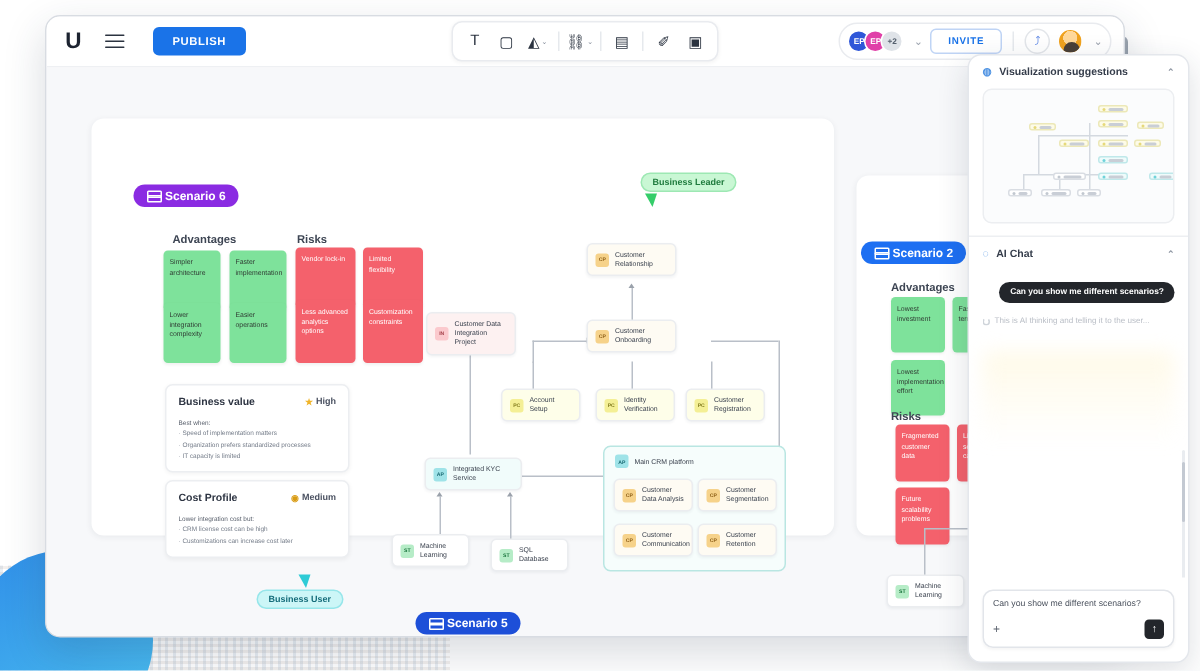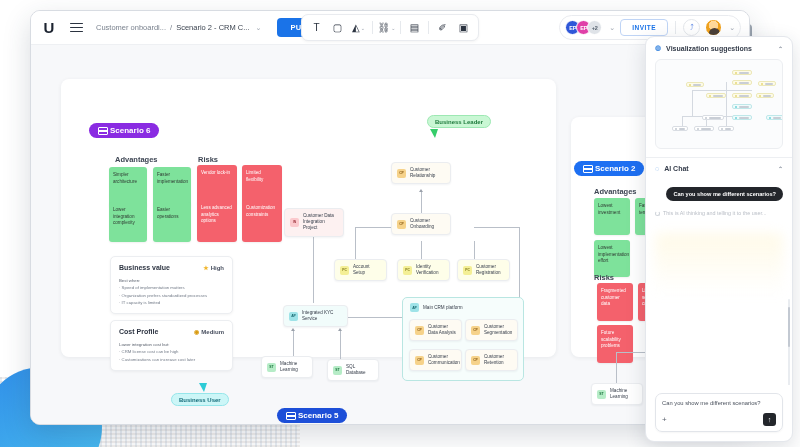--- a/index.html
+++ b/index.html
@@ -287,26 +287,20 @@
 <div class="laptop">
 
   <div class="topbar">
     <div class="logo">U</div>
     <div class="hamburger">
         <span></span>
         <span></span>
         <span></span>
       </div>
 
-    <div class="breadcrumb">
-      <span>Customer onboardi...</span>
-      <span>/</span>
-      <span class="crumb-current">Scenario 2 - CRM C...</span>
-      <span class="chev">⌄</span>
-    </div>
 
     <button class="publish-btn">PUBLISH</button>
 
     <div class="tools">
       <div class="tool">T</div>
       <div class="tool">▢</div>
       <div class="tool">
         <span>◭</span>
           <span class="mini-chev">⌄</span>
       </div>

